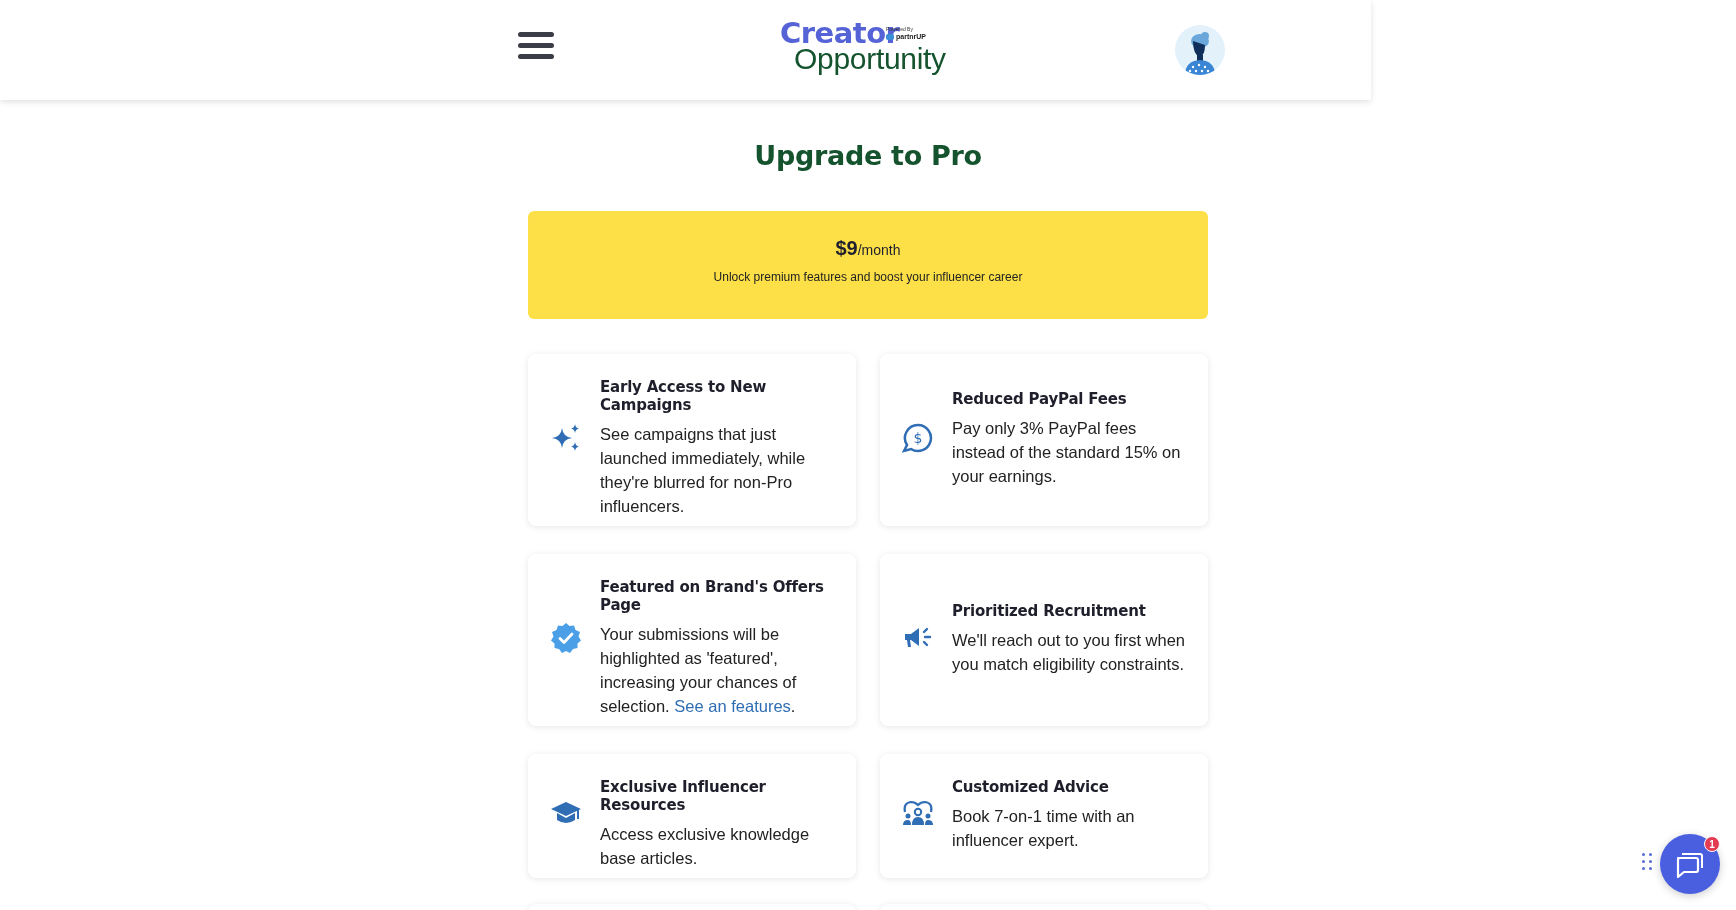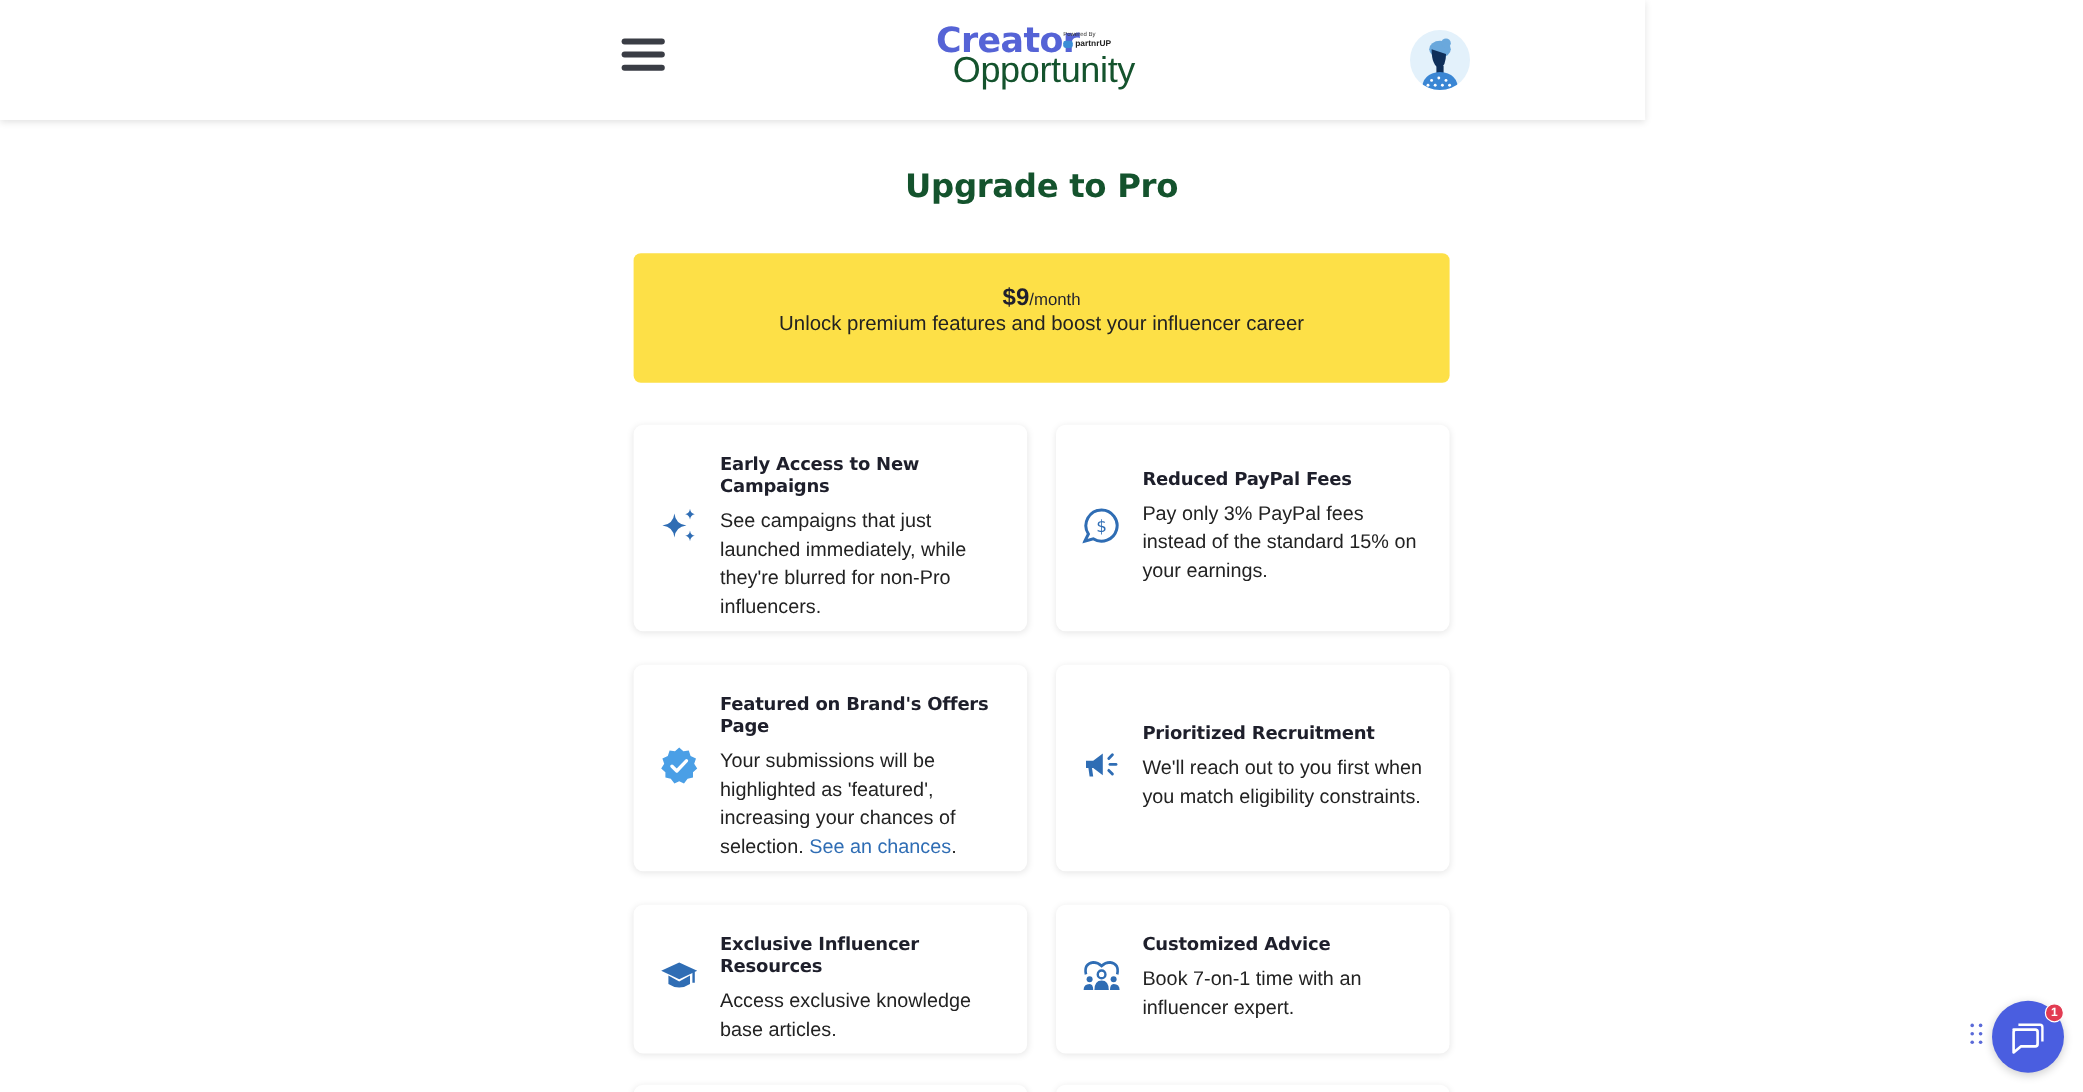--- a/index.html
+++ b/index.html
@@ -20,21 +20,21 @@
   .logo-partner { position: absolute; left: 108px; top: 17px; font-size: 7px; font-weight: bold; color: #222; display:flex; align-items:center; gap:2px; }
   .logo-partner i { display:inline-block; width:8px; height:6px; background:#3b8dd6; border-radius:2px; }
 
   .avatar { position: absolute; left: 1175px; top: 25px; width: 50px; height: 50px; border-radius: 50%; background: #e3f1fb; overflow: hidden; cursor: pointer; }
 
   .title { position: absolute; left: 0; width: 1736px; top: 140px; text-align: center; font-family: "DejaVu Sans", sans-serif; font-weight: bold; font-size: 27px; color: #14532d; letter-spacing: -0.3px; }
 
   .price-box { position: absolute; left: 528px; top: 211px; width: 680px; height: 108px; background: #fde047; border-radius: 6px; text-align: center; }
   .price { margin-top: 26px; font-size: 20px; font-weight: bold; color: #1f1f2e; }
   .price small { font-size: 14px; font-weight: normal; }
-  .tagline { margin-top: 0; font-size: 17px; color: #222; }
+  .tagline { margin-top: 10px; font-size: 12px; color: #222; }
 
   .card { position: absolute; width: 328px; background: #fff; border-radius: 8px; box-shadow: 0 1px 6px rgba(0,0,0,0.10); }
   .card .icon { position: absolute; left: 22px; width: 32px; height: 32px; }
   .card .body { position: absolute; left: 72px; right: 14px; }
   .card h3 { font-family: "DejaVu Sans", sans-serif; font-size: 15px; font-weight: bold; color: #1e1f2b; letter-spacing: -0.2px; margin-bottom: 8px; }
   .card p { font-size: 16.5px; line-height: 24px; color: #222; }
   .card a { color: #2f6db4; text-decoration: none; }
 
   .chat-fab { position: absolute; left: 1660px; top: 834px; width: 60px; height: 60px; border-radius: 50%; background: #4a5ee0; box-shadow: 0 2px 8px rgba(0,0,0,0.2); cursor: pointer; }
   .chat-badge { position: absolute; left: 1704px; top: 836px; width: 16px; height: 16px; border-radius: 50%; background: #e23b52; color: #fff; font-size: 10px; font-weight: bold; text-align: center; line-height: 16px; border: 1.5px solid #fff; }
@@ -109,21 +109,21 @@
   </div>
 </div>
 
 <div class="card" style="left:528px; top:554px; height:172px;">
   <svg class="icon" style="top:68px;" viewBox="0 0 32 32">
     <path d="M16 1 L19.5 4 L24 3.5 L25.5 8 L30 10 L28.5 14.5 L31 18.5 L27.5 21.5 L27.5 26 L23 27 L20 31 L16 29 L12 31 L9 27 L4.5 26 L4.5 21.5 L1 18.5 L3.5 14.5 L2 10 L6.5 8 L8 3.5 L12.5 4 Z" fill="#4a9fe6"></path>
     <path d="M10 16.5 L14 20.5 L22 12" fill="none" stroke="#fff" stroke-width="2.8" stroke-linecap="round" stroke-linejoin="round"></path>
   </svg>
   <div class="body" style="top:24px;">
     <h3>Featured on Brand's Offers Page</h3>
-    <p><span>Your submissions will be highlighted as 'featured', increasing your chances of selection.</span> <a href="#">See an chances</a><span>.</span></p>
+    <p><span>Your submissions will be highlighted as 'featured', increasing your chances of selection.</span> <a href="#">See an features</a><span>.</span></p>
   </div>
 </div>
 
 <div class="card" style="left:880px; top:554px; height:172px;">
   <svg class="icon" style="top:68px;" viewBox="0 0 32 32">
     <path d="M3 12 L9 12 L17 6 L17 24 L9 18 L8 18 L9 25 L6 25 L5 18 L3 18 Z" fill="#2f6db4"></path>
     <path d="M22 10 L25 7" stroke="#2f6db4" stroke-width="2.4" stroke-linecap="round"></path>
     <path d="M23 15 L28 15" stroke="#2f6db4" stroke-width="2.4" stroke-linecap="round"></path>
     <path d="M22 20 L25 23" stroke="#2f6db4" stroke-width="2.4" stroke-linecap="round"></path>
   </svg>

